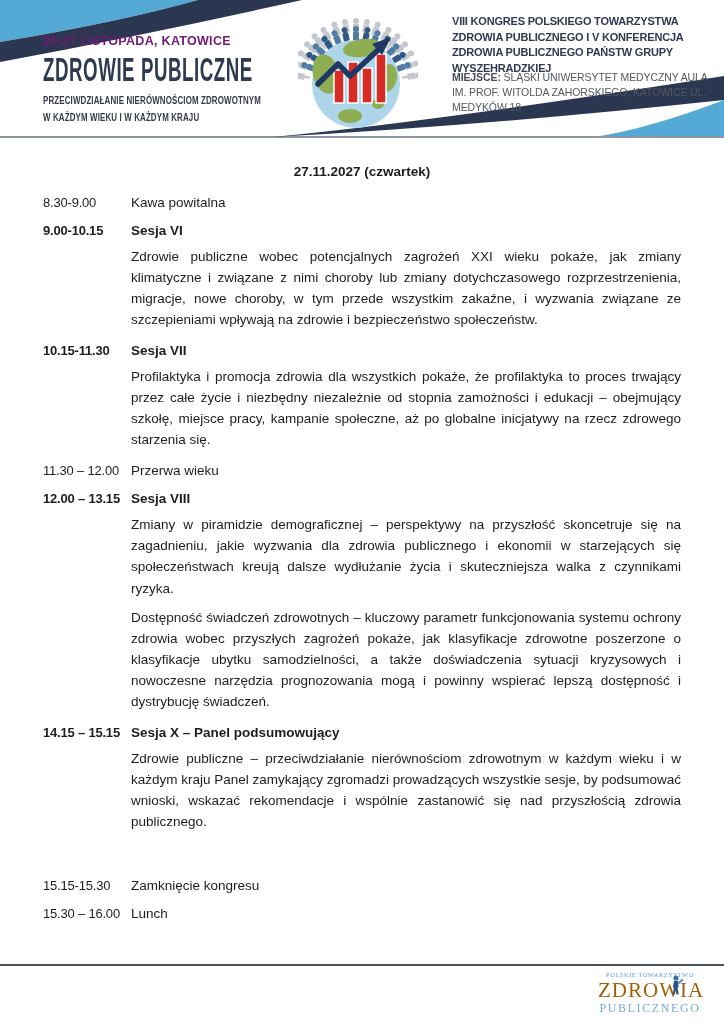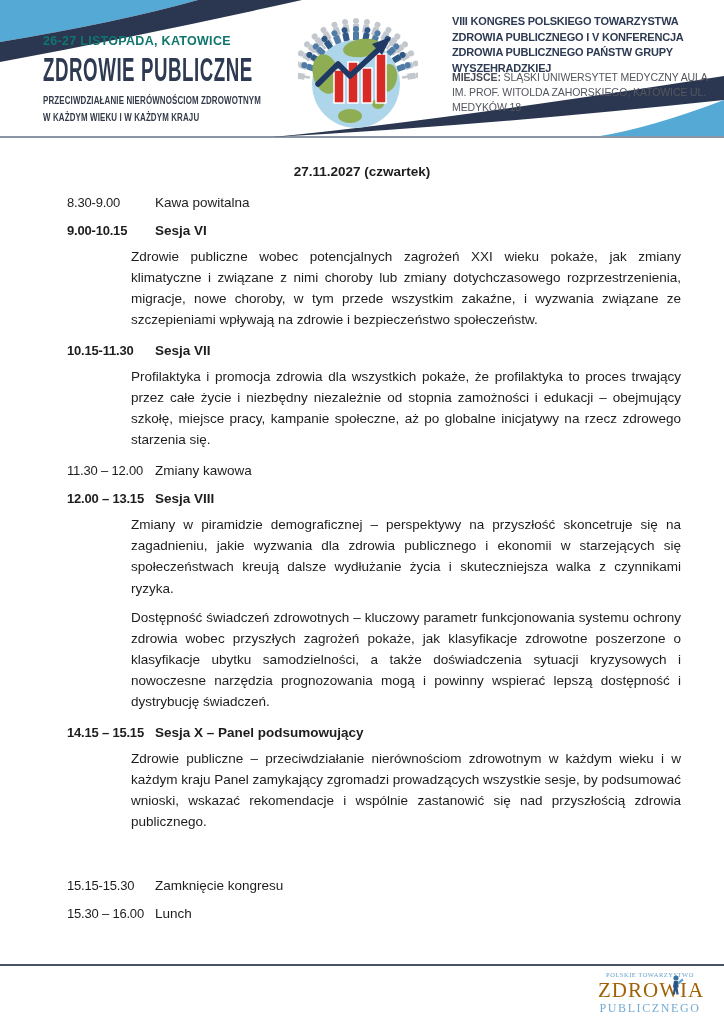--- a/index.html
+++ b/index.html
@@ -1,35 +1,35 @@
 <!DOCTYPE html>
 <html><head>
 <meta charset="utf-8">
 <style>
   html,body{margin:0;padding:0;background:#e9e9e9;}
   .page{position:relative;width:724px;height:1024px;margin:0 auto;background:#fff;
         font-family:"Liberation Sans",sans-serif;color:#1d1d1f;overflow:hidden;}
   
   .hdr-waves{position:absolute;top:0;left:0;width:724px;height:140px;}
   .hdr-badge{position:absolute;left:43px;top:34px;font-size:12.5px;font-weight:700;
-             color:#0f766e;letter-spacing:.3px;white-space:nowrap;}
+             color:#701a75;letter-spacing:.3px;white-space:nowrap;}
   .hdr-title{position:absolute;left:43px;top:50px;font-size:34px;font-weight:700;color:#2e3a52;
              white-space:nowrap;transform:scaleX(.55);transform-origin:left top;letter-spacing:1px;}
   .hdr-sub{position:absolute;left:43px;top:92px;font-size:11px;font-weight:700;color:#333a48;
            line-height:1.5;white-space:nowrap;transform:scaleX(.72);transform-origin:left top;letter-spacing:.2px;}
   .hdr-logo{position:absolute;left:298px;top:6px;width:120px;height:124px;}
   .hdr-congress{position:absolute;left:452px;top:14px;width:268px;font-size:11px;font-weight:700;
                 color:#2e3a52;line-height:1.42;letter-spacing:-.2px;}
   .hdr-venue{position:absolute;left:452px;top:70px;width:268px;font-size:10.5px;font-weight:400;
              color:#54565f;line-height:1.45;letter-spacing:-.1px;}
   .hdr-venue b{color:#494b54;}
   
   .content{position:absolute;left:43px;top:164px;width:638px;font-size:13.5px;}
   .date-heading{text-align:center;font-weight:700;margin:0 0 16px 0;}
-  .row{display:flex;margin-top:13px;align-items:baseline;margin-left:24px;}
+  .row{display:flex;margin-top:13px;align-items:baseline;}
   .row .time{flex:none;width:88px;font-size:13px;letter-spacing:-.2px;white-space:nowrap;}
   .row.bold .time,.row.bold .title{font-weight:700;}
   .row.runin .time{width:auto;margin-right:5px;}
   .row.gap-lg{margin-top:46px;}
   p.desc{margin:8px 0 0 88px;text-align:justify;line-height:1.56;}
   p.desc strong{font-weight:400;}
   
   .ftr-line{position:absolute;left:0;top:964px;width:724px;height:2px;background:#4a5366;}
   .ftr-logo{position:absolute;right:22px;top:972px;width:104px;text-align:center;
             font-family:"Liberation Serif",serif;color:#72aad2;line-height:1;}
@@ -146,21 +146,21 @@
           <span class="title">Sesja VI</span>
         </div>
         <p class="desc"><strong>Zdrowie publiczne wobec potencjalnych zagrożeń XXI wieku</strong> pokaże, jak zmiany klimatyczne i związane z nimi choroby lub zmiany dotychczasowego rozprzestrzenienia, migracje, nowe choroby, w tym przede wszystkim zakaźne, i wyzwania związane ze szczepieniami wpływają na zdrowie i bezpieczeństwo społeczeństw.</p>
         <div class="row bold">
           <span class="time">10.15-11.30</span>
           <span class="title">Sesja VII</span>
         </div>
         <p class="desc"><strong>Profilaktyka i promocja zdrowia dla wszystkich</strong> pokaże, że profilaktyka to proces trwający przez całe życie i niezbędny niezależnie od stopnia zamożności i edukacji – obejmujący szkołę, miejsce pracy, kampanie społeczne, aż po globalne inicjatywy na rzecz zdrowego starzenia się.</p>
         <div class="row">
           <span class="time">11.30 – 12.00</span>
-          <span class="title">Zmiany kawowa</span>
+          <span class="title">Przerwa wieku</span>
         </div>
         <div class="row bold">
           <span class="time">12.00 – 13.15</span>
           <span class="title">Sesja VIII</span>
         </div>
         <p class="desc"><strong>Zmiany w piramidzie demograficznej – perspektywy na przyszłość</strong> skoncetruje się na zagadnieniu, jakie wyzwania dla zdrowia publicznego i ekonomii w starzejących się społeczeństwach kreują dalsze wydłużanie życia i skuteczniejsza walka z czynnikami ryzyka.</p>
         <p class="desc"><strong>Dostępność świadczeń zdrowotnych – kluczowy parametr funkcjonowania systemu ochrony zdrowia wobec przyszłych zagrożeń</strong> pokaże, jak klasyfikacje zdrowotne poszerzone o klasyfikacje ubytku samodzielności, a także doświadczenia sytuacji kryzysowych i nowoczesne narzędzia prognozowania mogą i powinny wspierać lepszą dostępność i dystrybucję świadczeń.</p>
         <div class="row bold">
           <span class="time">14.15 – 15.15</span>
           <span class="title">Sesja X – Panel podsumowujący</span>

